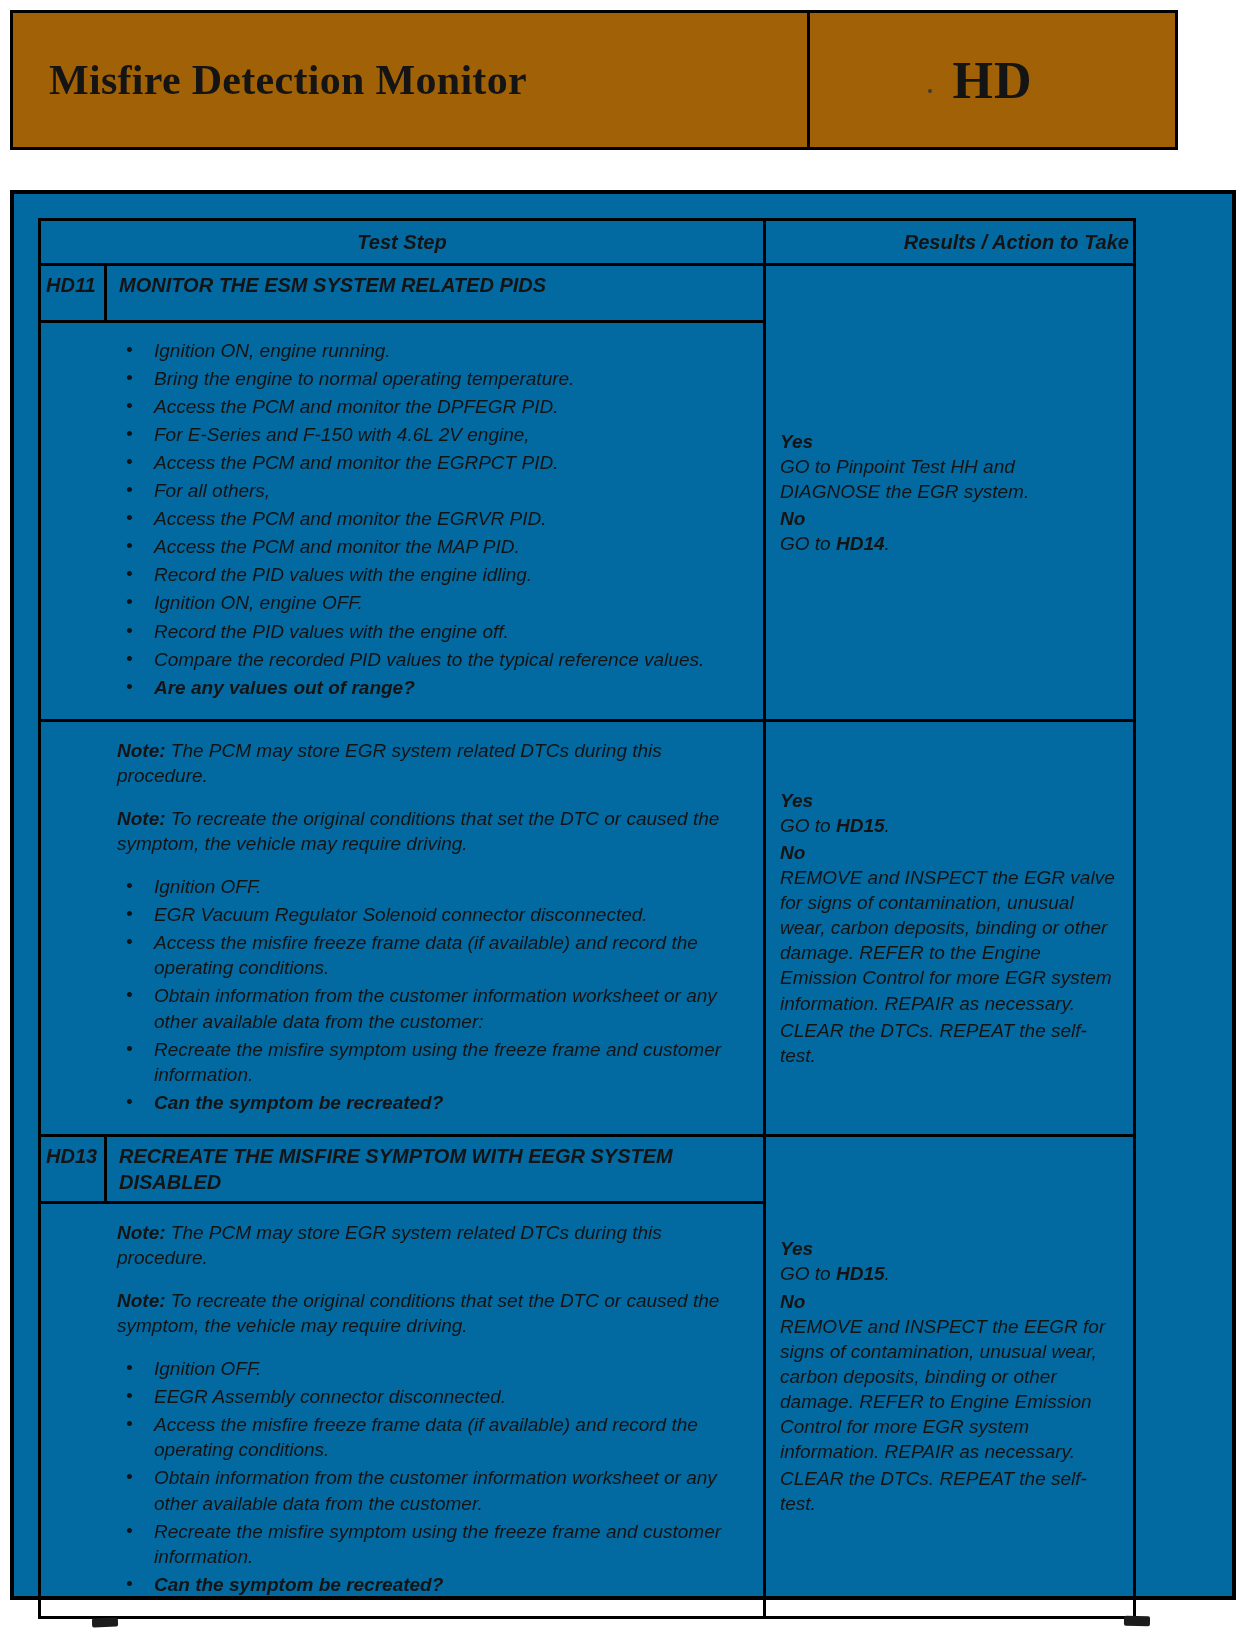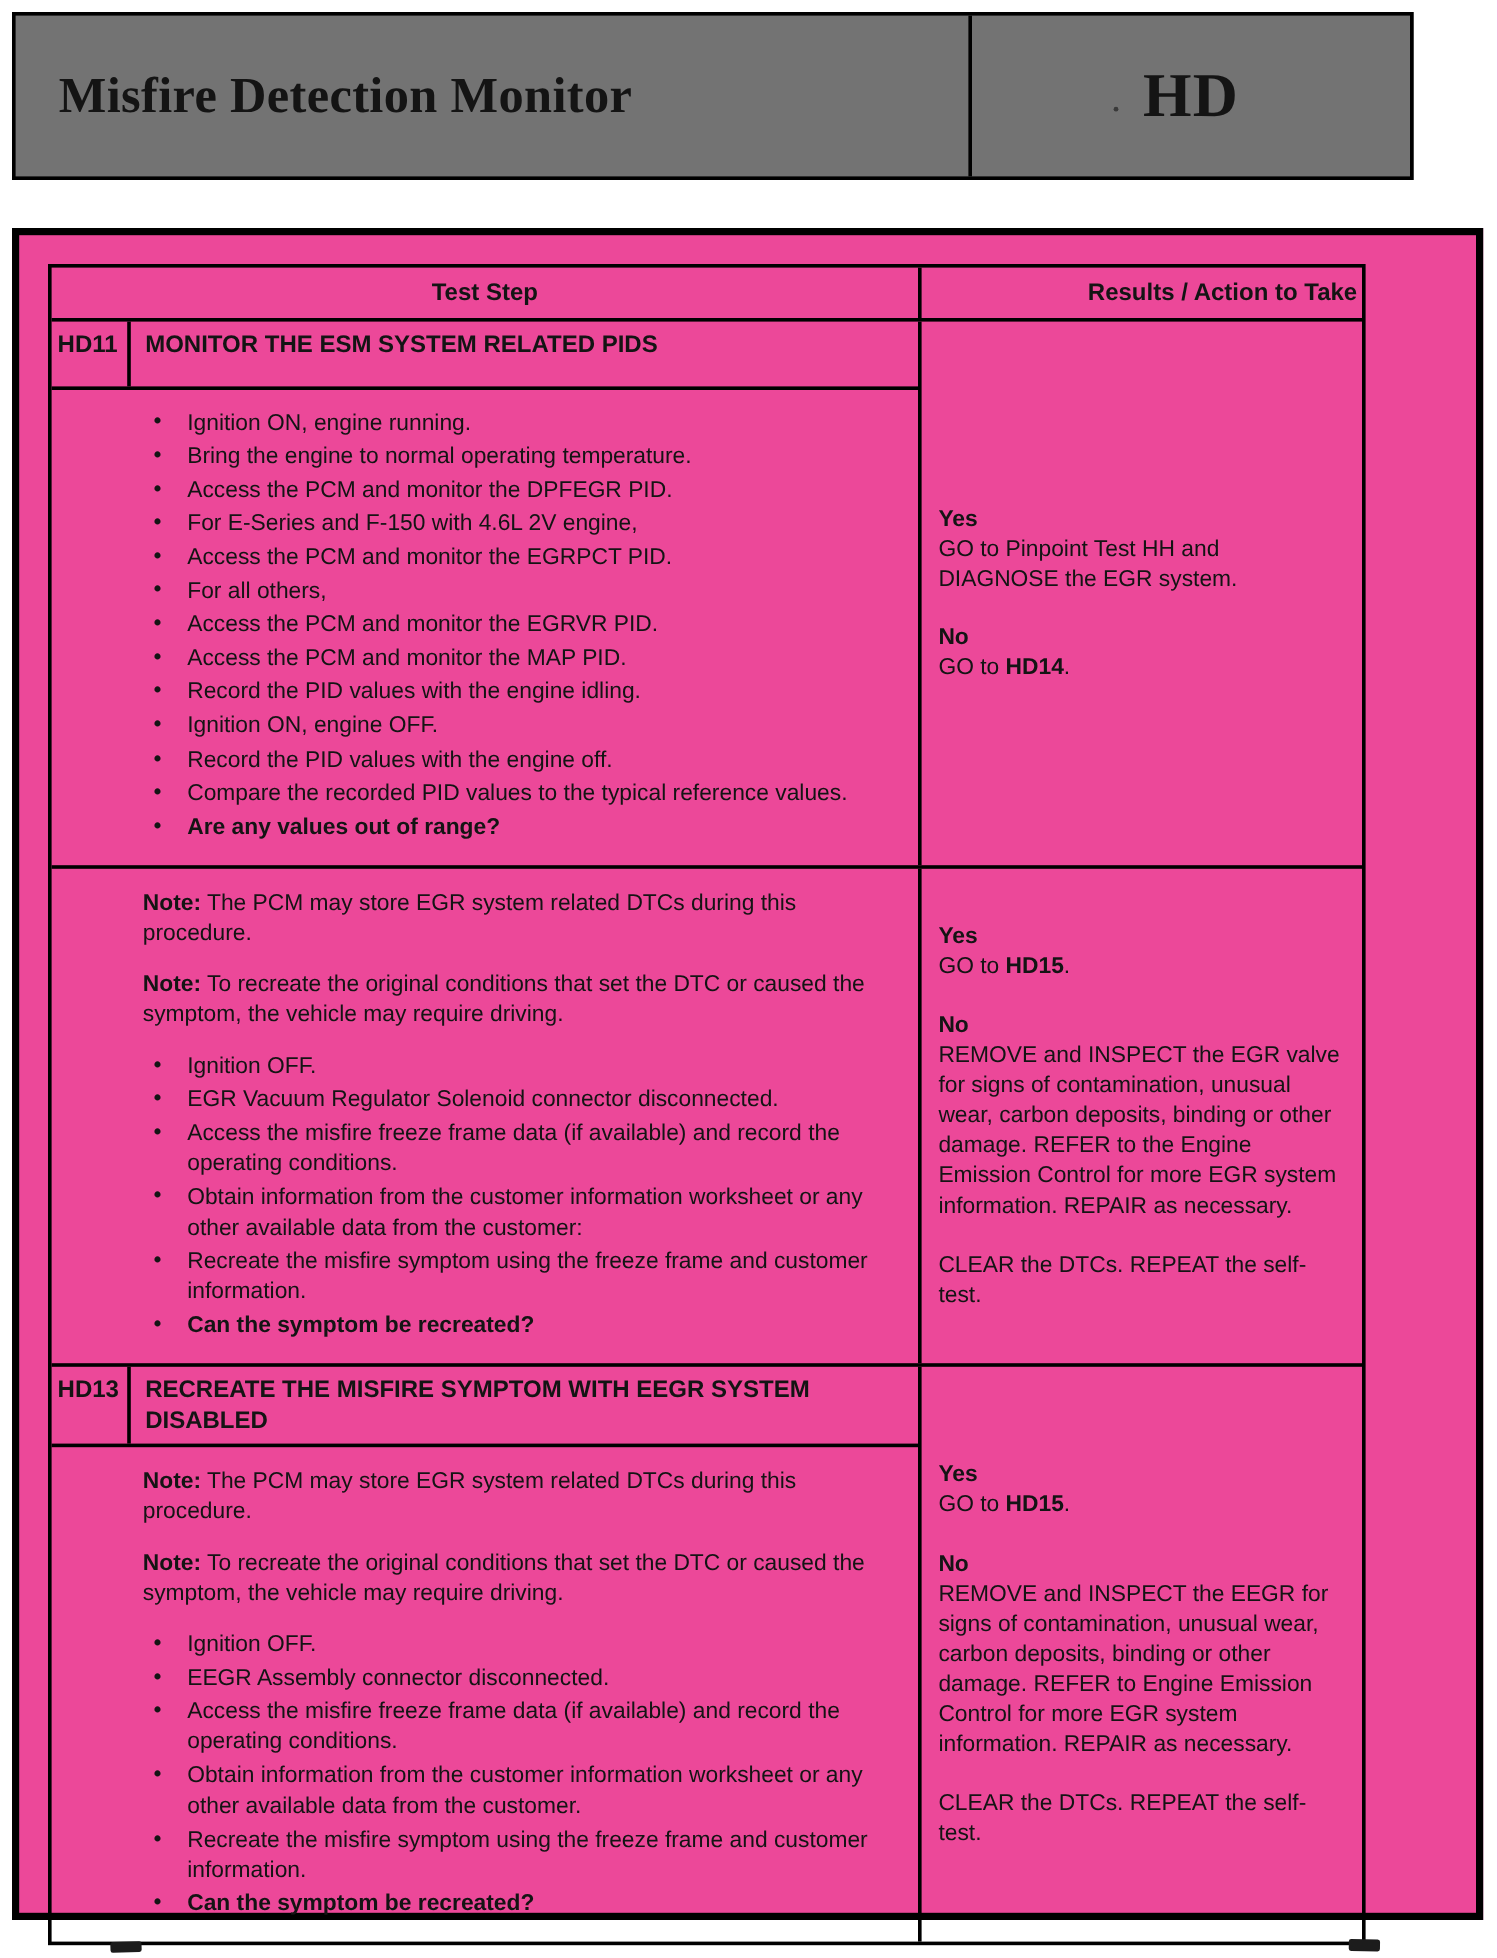--- a/index.html
+++ b/index.html
@@ -5,21 +5,21 @@
   html,body { margin:0; padding:0; }
   body {
     width:1248px; height:1632px; position:relative;
     background:#ffffff; color:#141414;
     font-family:"Liberation Sans", sans-serif;
   }
 
   
   .header-box {
     position:absolute; top:10px; left:10px; width:1168px; height:140px;
-    border:3px solid #000; box-sizing:border-box; display:flex; background:#737373;
+    border:3px solid #000; box-sizing:border-box; display:flex; background:#a16207;
   }
   .header-left {
     width:797px; border-right:3px solid #000; box-sizing:border-box;
     display:flex; align-items:center; padding-left:36px;
   }
   .page-title {
     font-family:"Liberation Serif", serif; font-weight:700;
     font-size:42px; letter-spacing:0.3px;
   }
   .header-right {
@@ -30,21 +30,21 @@
     font-size:52px; letter-spacing:1px;
   }
   .scan-dot {
     position:absolute; left:118px; top:76px; width:4px; height:4px;
     background:#3a3a3a; border-radius:50%;
   }
 
   
   .main-box {
     position:absolute; top:190px; left:10px; width:1226px; height:1410px;
-    border:6px solid #000000; box-sizing:border-box; background:#ec4899;
+    border:4px solid #000000; box-sizing:border-box; background:#0369a1;font-style:italic;
   }
 
   
   .ptable {
     margin:24px 0 0 24px; width:1098px; box-sizing:border-box;
     border:3px solid #000; font-size:19px; line-height:1.32;
   }
   .thead { display:grid; grid-template-columns:722px 1fr; border-bottom:3px solid #000; }
   .th { text-align:center; font-weight:700; font-size:20px; padding:8px 4px; }
   .th.right { border-left:3px solid #000;text-align:right; }
@@ -66,21 +66,21 @@
   .step-title { font-weight:700; font-size:20px; line-height:1.3; padding:6px 14px 6px 12px; }
 
   .step-body { padding:12px 28px 16px 76px; }
 
   .note { margin:4px 0 18px 0; }
 
   .bullet { position:relative; padding-left:37px; margin:3px 0; }
   .b-marker { position:absolute; left:9px; top:-1px; }
 
   .res-line { margin:0; }
-  .res-line.gap { margin-top:24px; }
+  .res-line.gap { margin-top:2px; }
 
   .smudge { position:absolute; background:#1c1c1c; border-radius:2px; }
   .smudge.left  { left:92px;  top:1618px; width:26px; height:9px;  transform:rotate(-2deg); }
   .smudge.right { left:1124px; top:1616px; width:26px; height:10px; transform:rotate(1deg); }
 
   strong { font-weight:700; }
 </style>
 </head>
 <body>
 

